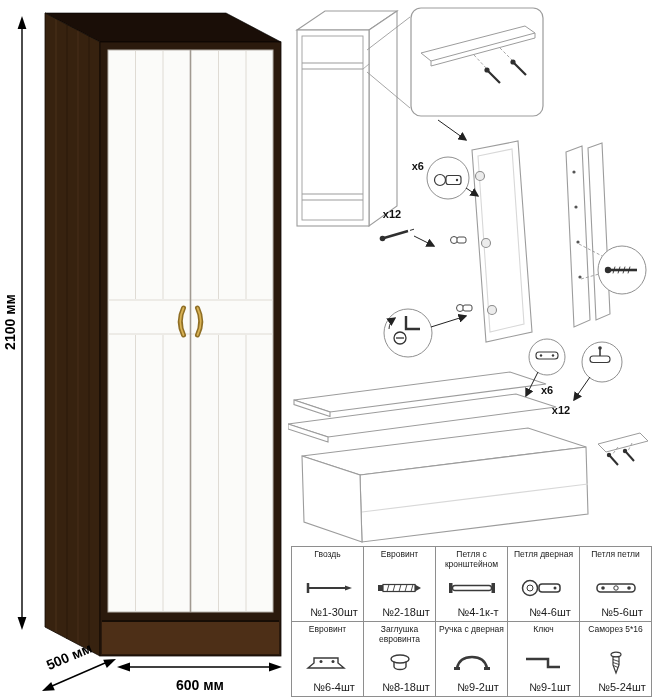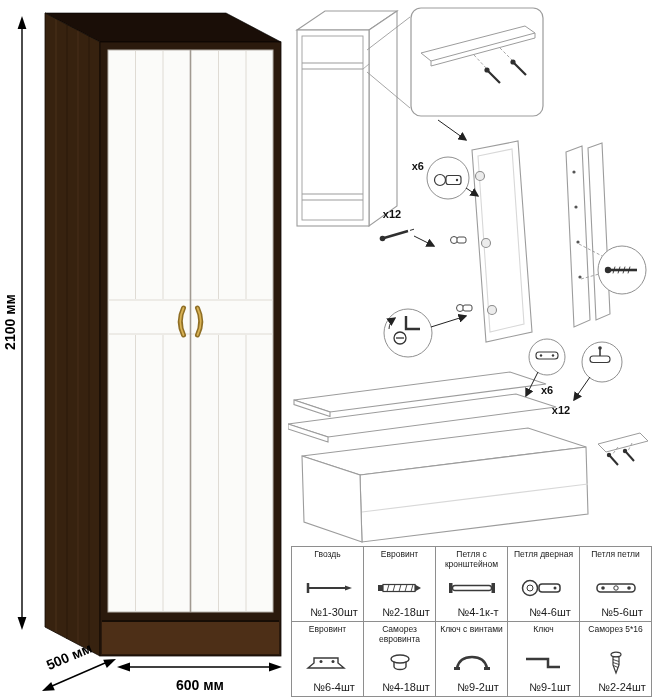--- a/index.html
+++ b/index.html
@@ -299,33 +299,33 @@
                   <path d="M14,8 h24 v5 l6,5 h-36 l6,-5 z" fill="none" stroke="#3a3a3a" stroke-width="1.4"></path>
                   <circle cx="21" cy="11.5" r="1.5" fill="#3a3a3a"></circle>
                   <circle cx="33" cy="11.5" r="1.5" fill="#3a3a3a"></circle>
                 </svg>
         </div>
         <div class="part-count">№6-4шт</div>
       </div>
           </td>
       <td>
             <div class="cell">
-        <div class="part-name">Саморез евровинта</div>
+        <div class="part-name">Заглушка евровинта</div>
         <div class="part-icon">
           <svg width="56" height="26" viewBox="0 0 56 26">
                   <ellipse cx="28" cy="9" rx="9" ry="4" fill="none" stroke="#3a3a3a" stroke-width="1.4"></ellipse>
                   <path d="M22,11.5 v5 a6,3 0 0 0 12,0 v-5" fill="none" stroke="#3a3a3a" stroke-width="1.4"></path>
                 </svg>
         </div>
-        <div class="part-count">№4-18шт</div>
-      </div>
-          </td>
-      <td>
-            <div class="cell">
-        <div class="part-name">Ключ с винтами</div>
+        <div class="part-count">№8-18шт</div>
+      </div>
+          </td>
+      <td>
+            <div class="cell">
+        <div class="part-name">Ручка с дверная</div>
         <div class="part-icon">
           <svg width="56" height="26" viewBox="0 0 56 26">
                   <path d="M13,18 c2,-9 8,-11 15,-11 c7,0 13,2 15,11" fill="none" stroke="#3a3a3a" stroke-width="2.5"></path>
                   <rect x="10" y="17" width="6" height="3" fill="#3a3a3a"></rect>
                   <rect x="40" y="17" width="6" height="3" fill="#3a3a3a"></rect>
                 </svg>
         </div>
         <div class="part-count">№9-2шт</div>
       </div>
           </td>
@@ -345,20 +345,20 @@
         <div class="part-name">Саморез 5*16</div>
         <div class="part-icon">
           <svg width="56" height="26" viewBox="0 0 56 26">
                   <ellipse cx="28" cy="4.5" rx="5" ry="2.3" fill="none" stroke="#3a3a3a" stroke-width="1.2"></ellipse>
                   <polygon points="25,7 31,7 31,15 28,23 25,15" fill="#fff" stroke="#3a3a3a" stroke-width="1.2"></polygon>
                   <line x1="25" y1="9.5" x2="31" y2="11.5" stroke="#3a3a3a" stroke-width="0.9"></line>
                   <line x1="25" y1="12.5" x2="31" y2="14.5" stroke="#3a3a3a" stroke-width="0.9"></line>
                   <line x1="25.5" y1="15.5" x2="30" y2="17.5" stroke="#3a3a3a" stroke-width="0.9"></line>
                 </svg>
         </div>
-        <div class="part-count">№2-24шт</div>
+        <div class="part-count">№5-24шт</div>
       </div>
           </td>
     </tr>
   </tbody>
     </table>
 
 </div>
 
 </body></html>

